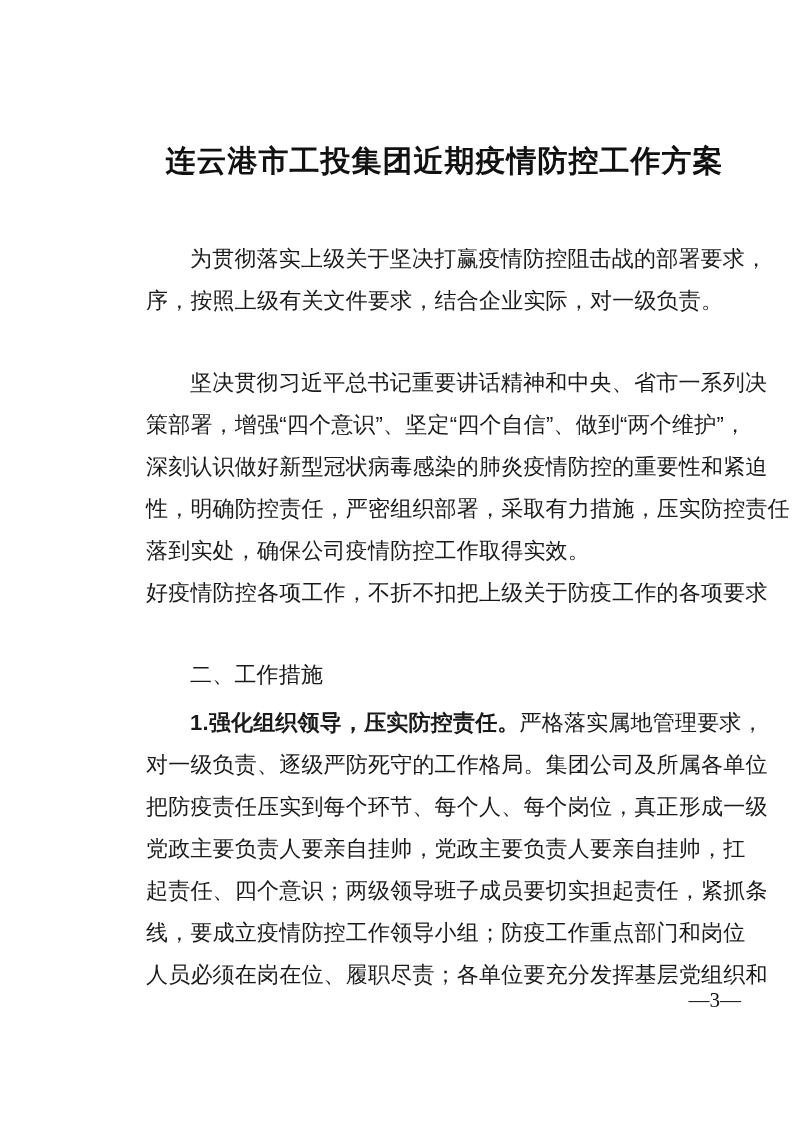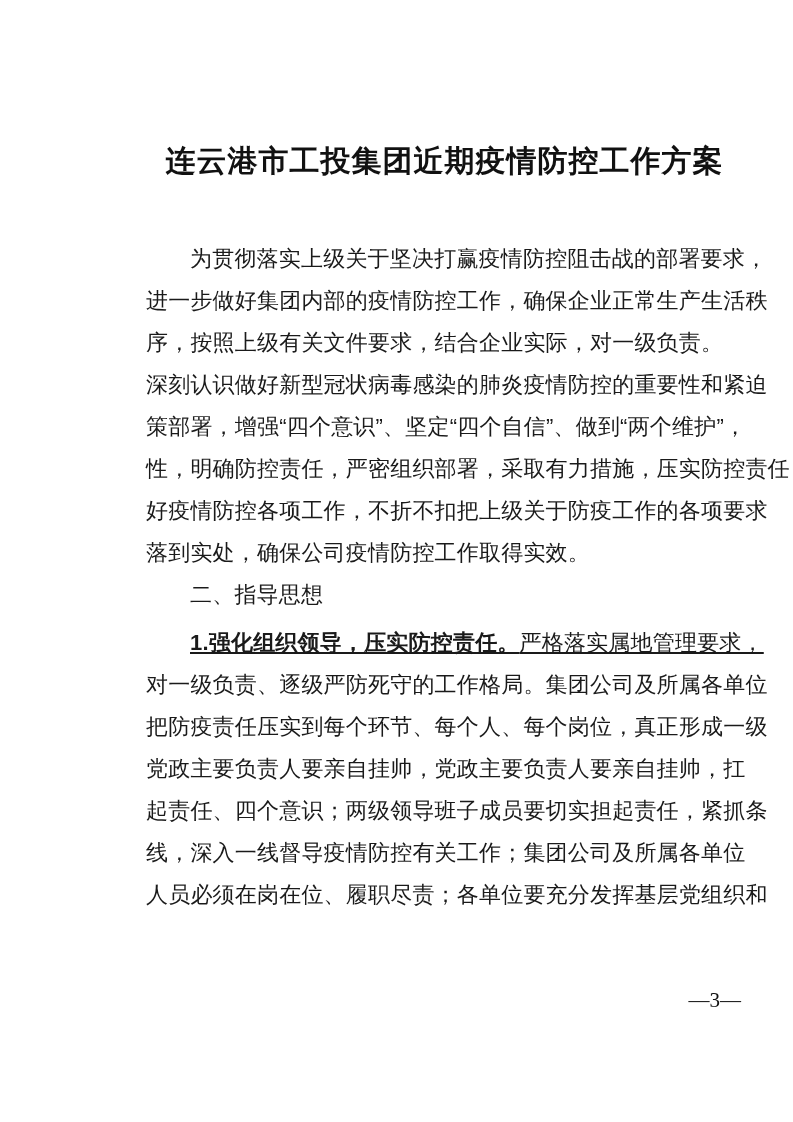--- a/index.html
+++ b/index.html
@@ -24,52 +24,52 @@
     color: #111;
   }
   .doc-body {
     margin: 54px 80px 0 98px;
     width: 617px;
     font-size: 22px;
     line-height: 42px;
     text-align: justify;
   }
   .line { white-space: nowrap; letter-spacing: 0.2px; }
-  .line.indent { padding-left: 44px; }
-  .line.gap { margin-top: 6px; text-decoration: underline; }
+  .line.indent { padding-left: 44px; margin-top: 40px; }
+  .line.gap { margin-top: 6px; }
   .bold { font-weight: 700; }
   .page-number {
     position: absolute;
     right: 100px;
     top: 988px;
     font-family: "Liberation Serif", serif;
     font-size: 21px;
     color: #111;
     letter-spacing: 0px;
   }
 </style>
 </head>
 <body>
 
 <div class="page">
   <div class="doc-title">连云港市工投集团近期疫情防控工作方案</div>
 
   <div class="doc-body">
       <div class="line indent"><span>为贯彻落实上级关于坚决打赢疫情防控阻击战的部署要求，</span></div>
-      <div class="line"><span>进一步做好集团内部的疫情防控工作，确保企业正常生产生活秩</span></div>
       <div class="line"><span>序，按照上级有关文件要求，结合企业实际，对一级负责。</span></div>
+      <div class="line indent"><span>坚决贯彻习近平总书记重要讲话精神和中央、省市一系列决</span></div>
+      <div class="line"><span>策部署，增强“四个意识”、坚定“四个自信”、做到“两个维护”，</span></div>
       <div class="line"><span>深刻认识做好新型冠状病毒感染的肺炎疫情防控的重要性和紧迫</span></div>
-      <div class="line"><span>策部署，增强“四个意识”、坚定“四个自信”、做到“两个维护”，</span></div>
       <div class="line"><span>性，明确防控责任，严密组织部署，采取有力措施，压实防控责任</span></div>
+      <div class="line"><span>落到实处，确保公司疫情防控工作取得实效。</span></div>
       <div class="line"><span>好疫情防控各项工作，不折不扣把上级关于防疫工作的各项要求</span></div>
-      <div class="line"><span>落到实处，确保公司疫情防控工作取得实效。</span></div>
-      <div class="line indent"><span>二、指导思想</span></div>
+      <div class="line indent"><span>二、工作措施</span></div>
       <div class="line indent gap"><span class="bold">1.强化组织领导，压实防控责任。</span><span>严格落实属地管理要求，</span></div>
       <div class="line"><span>对一级负责、逐级严防死守的工作格局。集团公司及所属各单位</span></div>
       <div class="line"><span>把防疫责任压实到每个环节、每个人、每个岗位，真正形成一级</span></div>
       <div class="line"><span>党政主要负责人要亲自挂帅，党政主要负责人要亲自挂帅，扛</span></div>
       <div class="line"><span>起责任、四个意识；两级领导班子成员要切实担起责任，紧抓条</span></div>
-      <div class="line"><span>线，深入一线督导疫情防控有关工作；集团公司及所属各单位</span></div>
+      <div class="line"><span>线，要成立疫情防控工作领导小组；防疫工作重点部门和岗位</span></div>
       <div class="line"><span>人员必须在岗在位、履职尽责；各单位要充分发挥基层党组织和</span></div>
     </div>
 
   <div class="page-number">—3—</div>
 </div>
 
 </body></html>

